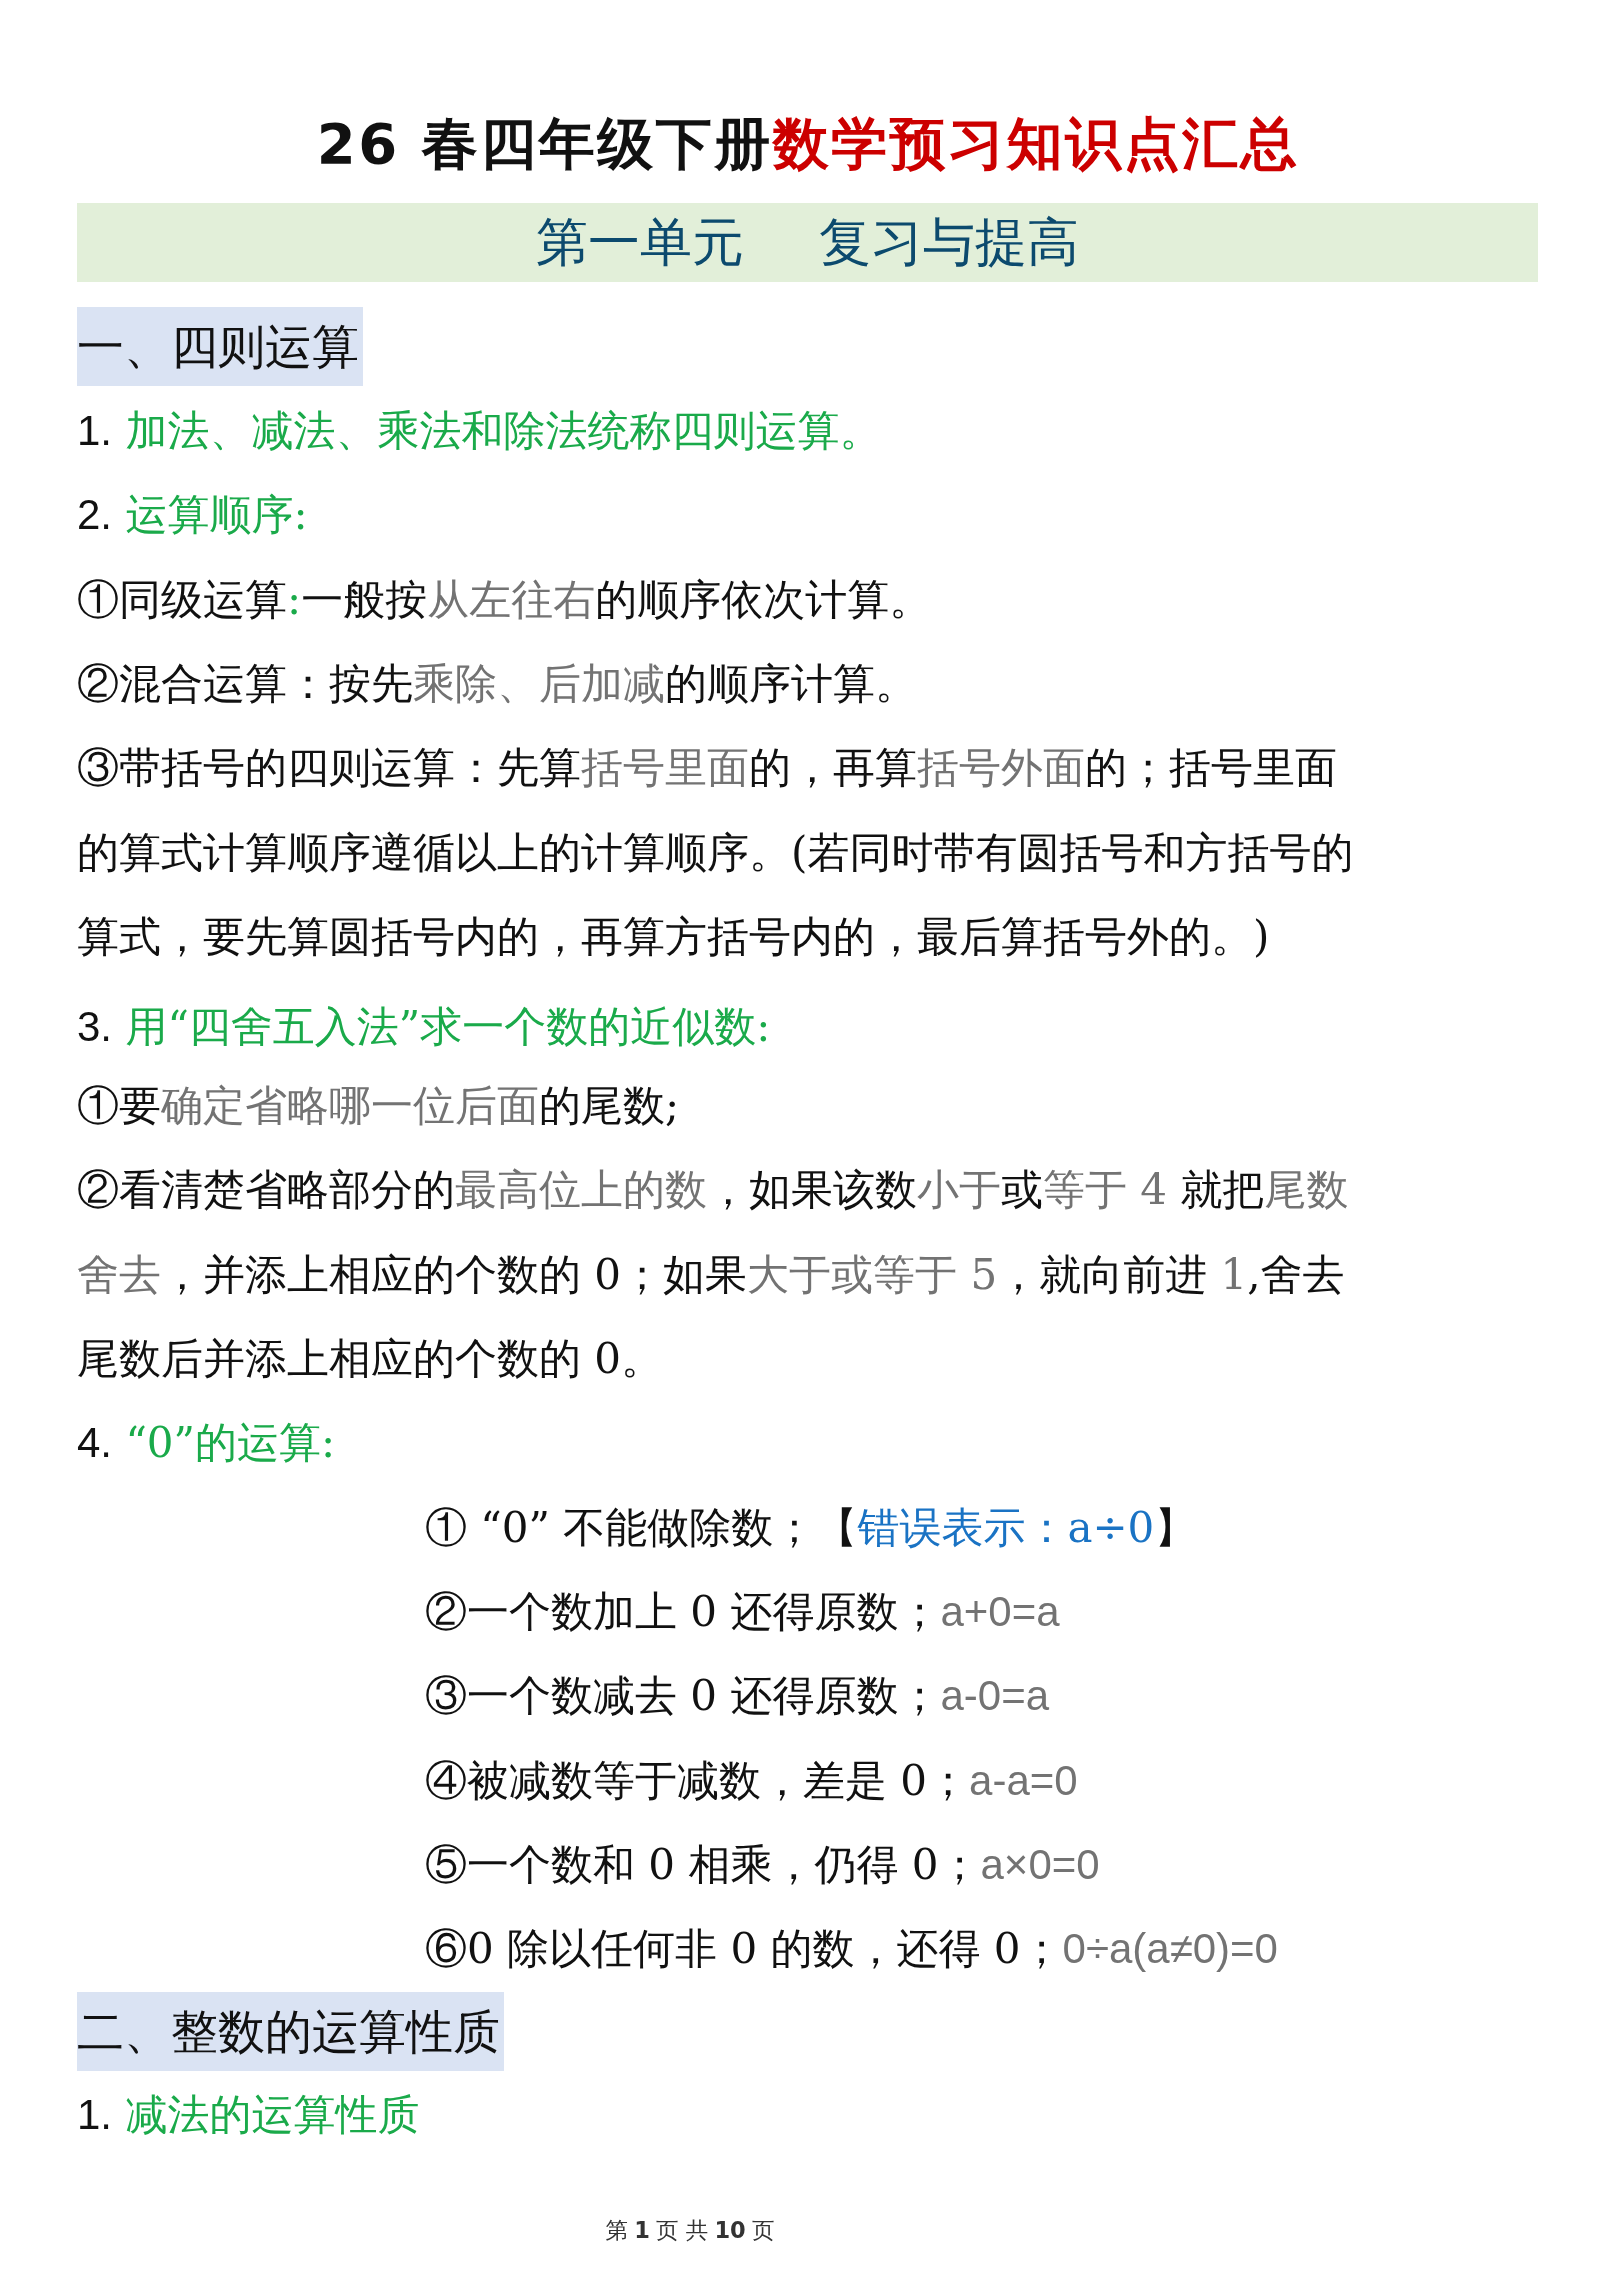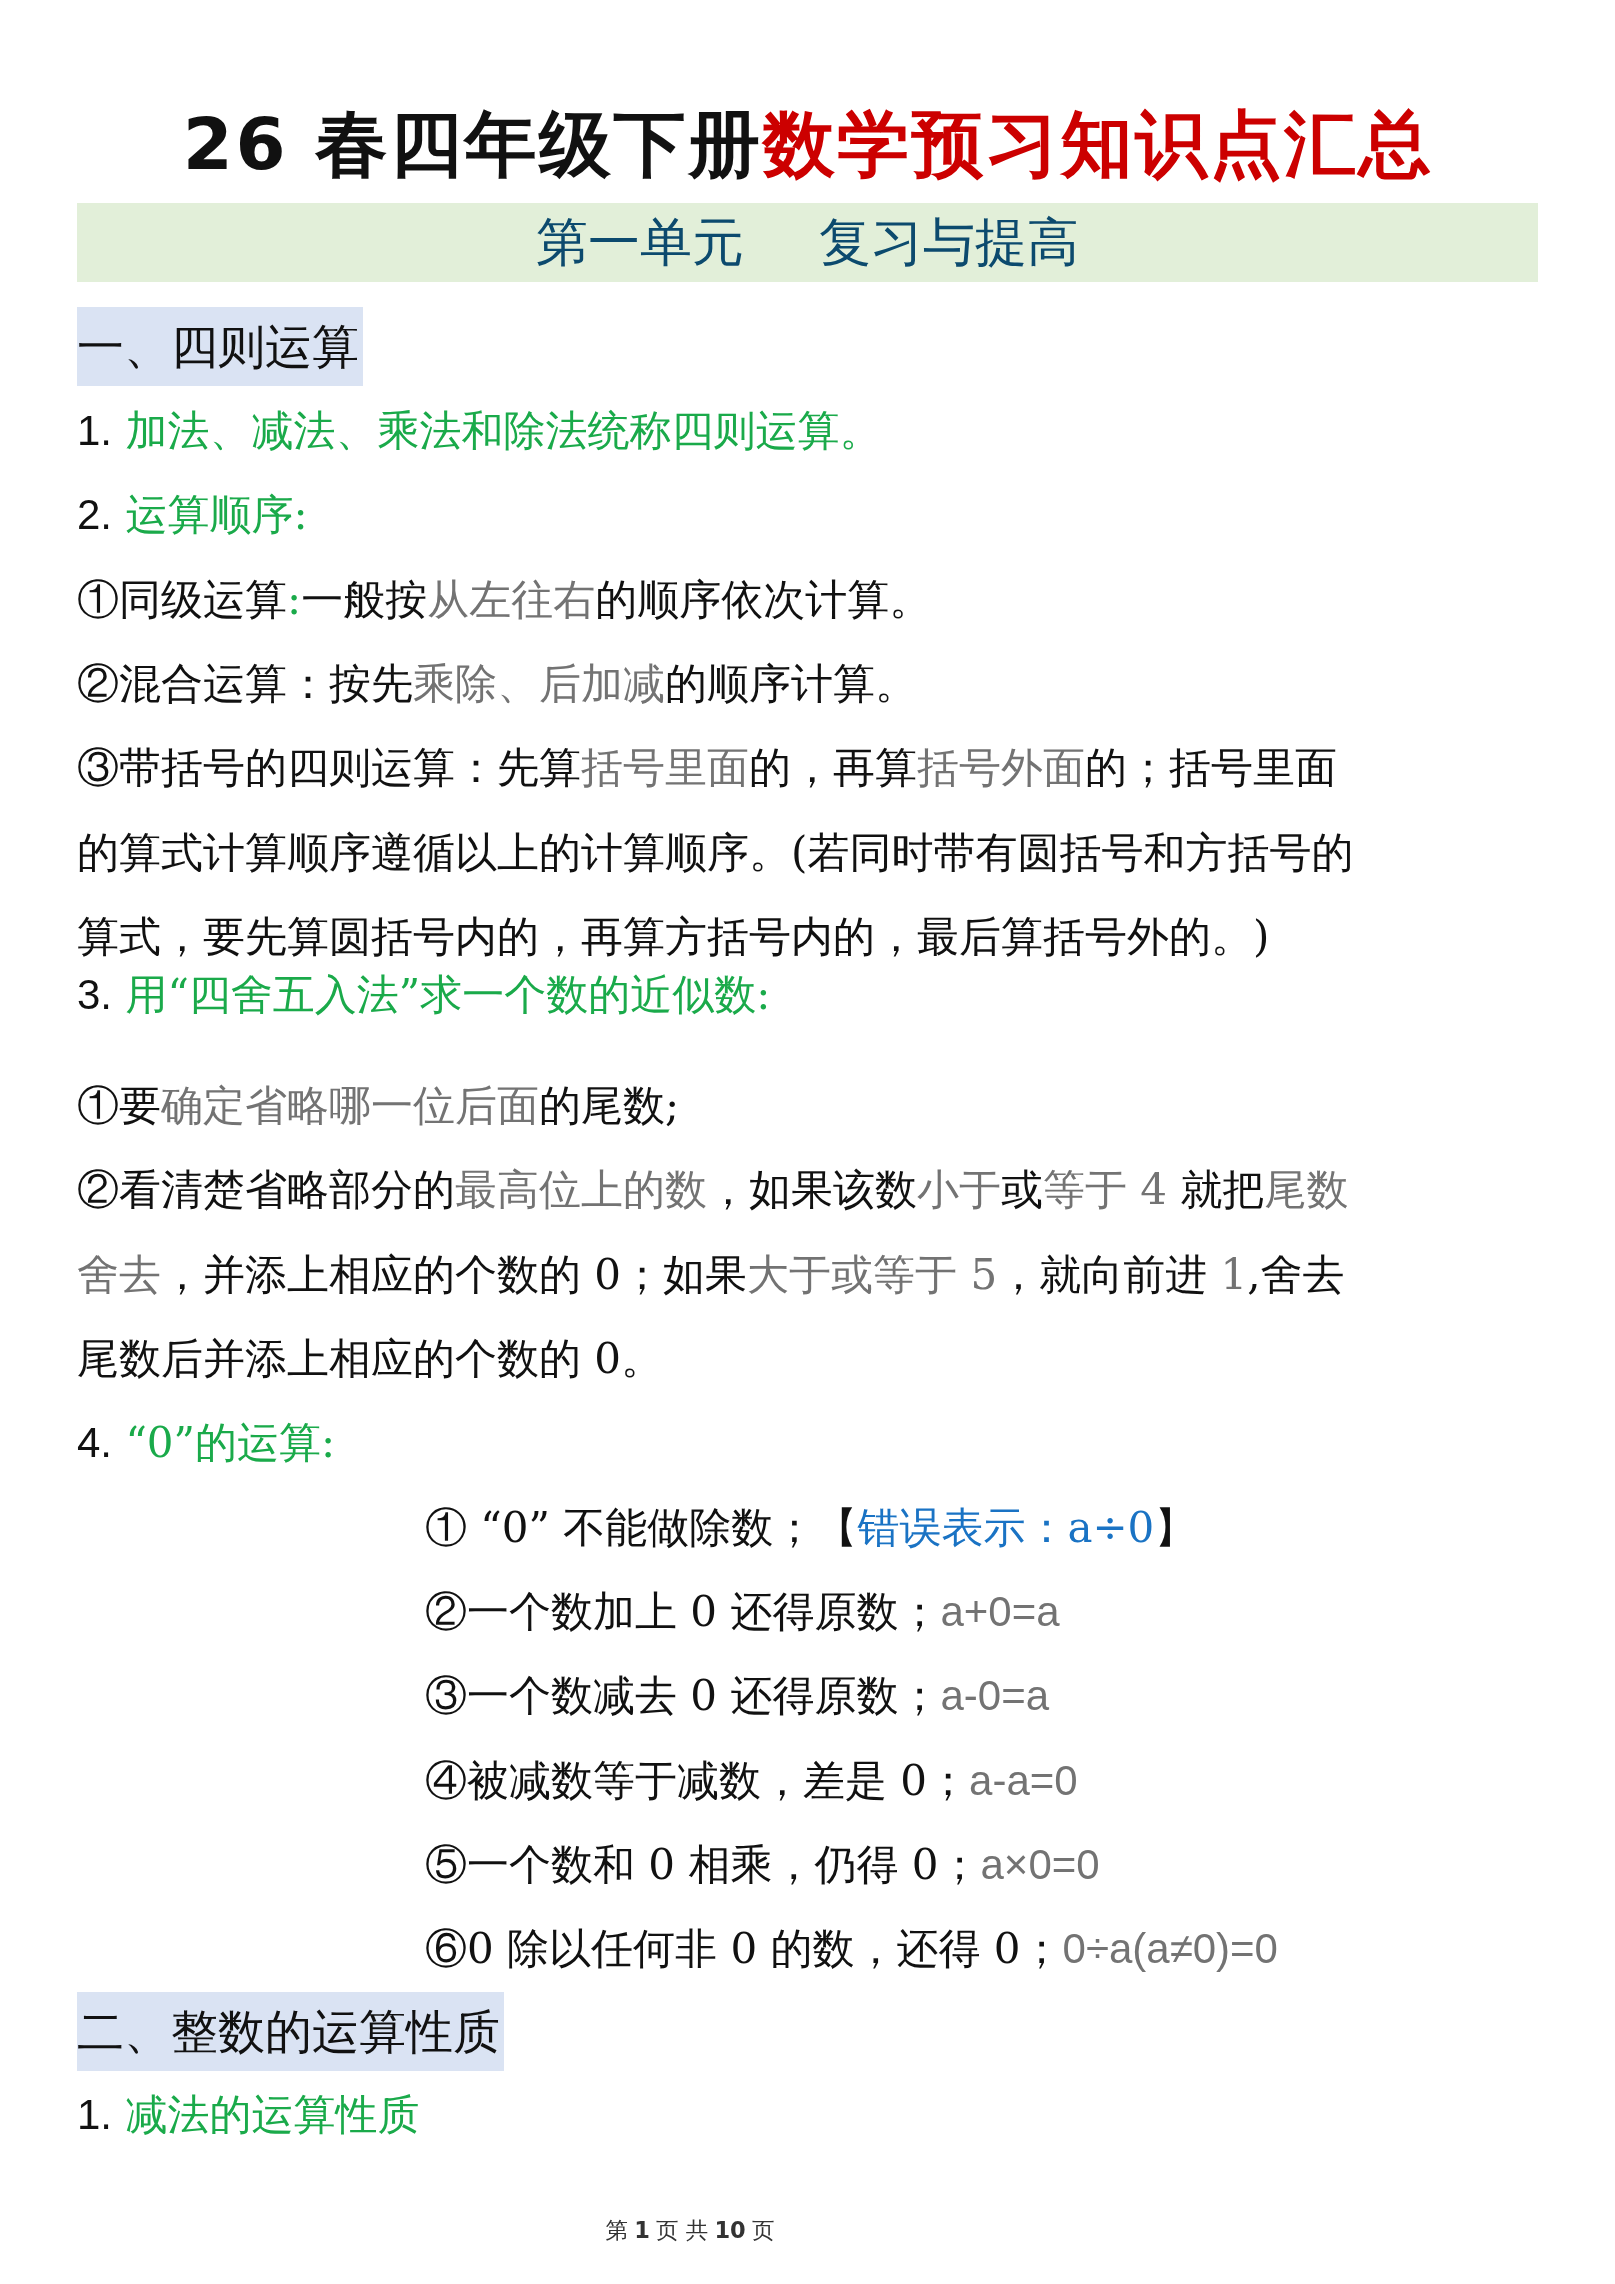--- a/index.html
+++ b/index.html
@@ -3,21 +3,21 @@
 <meta charset="utf-8">
 <style>
   html, body { margin: 0; padding: 0; background: #ffffff; }
   body {
     width: 1616px; height: 2284px; position: relative; overflow: hidden;
     font-family: "DejaVu Serif", "Liberation Serif", serif;
     color: #111111;
   }
   .page-title {
     position: absolute; left: 0; top: 94px; width: 1616px; text-align: center;
-    font-size: 72px; font-weight: bold; line-height: 100px; letter-spacing: 2.5px;
+    font-size: 56px; font-weight: bold; line-height: 100px; letter-spacing: 2.5px;
     font-family: "DejaVu Sans", "Liberation Sans", sans-serif;
   }
   .title-red { color: #cc0000; }
   .unit-banner {
     position: absolute; left: 77px; top: 203px; width: 1461px; height: 79px;
     background: #e2efd9; text-align: center;
     font-size: 52px; line-height: 79px; color: #0c4a6e;
   }
   .unit-banner .gap { display: inline-block; width: 75px; }
   .section-head {
@@ -71,21 +71,21 @@
 <div class="line" style="top:653px;">
   <span>②混合运算：按先</span><span class="r">乘除、后加减</span><span>的顺序计算。</span>
 </div>
 
 <div class="line" style="top:737px;">
   <span>③带括号的四则运算：先算</span><span class="r">括号里面</span><span>的，再算</span><span class="r">括号外面</span><span>的；括号里面</span>
 </div>
 <div class="line" style="top:822px;">的算式计算顺序遵循以上的计算顺序。(若同时带有圆括号和方括号的</div>
 <div class="line" style="top:906px;">算式，要先算圆括号内的，再算方括号内的，最后算括号外的。)</div>
 
-<div class="line" style="top:964px;">
+<div class="line" style="top:996px;">
   <span class="num">3.</span>
   <span class="g">用“四舍五入法”求一个数的近似数:</span>
 </div>
 
 <div class="line" style="top:1075px;">
   <span>①要</span><span class="r">确定省略哪一位后面</span><span>的尾数;</span>
 </div>
 
 <div class="line" style="top:1159px;">
   <span>②看清楚省略部分的</span><span class="r">最高位上的数</span><span>，如果该数</span><span class="r">小于</span><span>或</span><span class="r">等于 4</span><span> 就把</span><span class="r">尾数</span>

